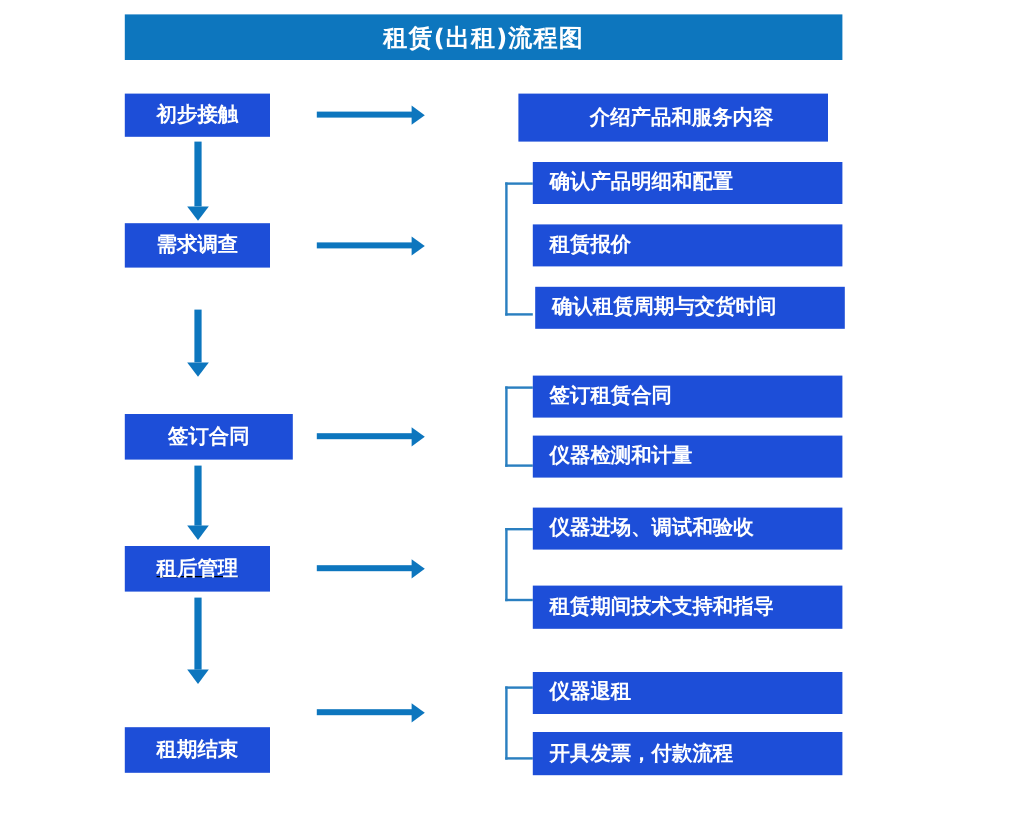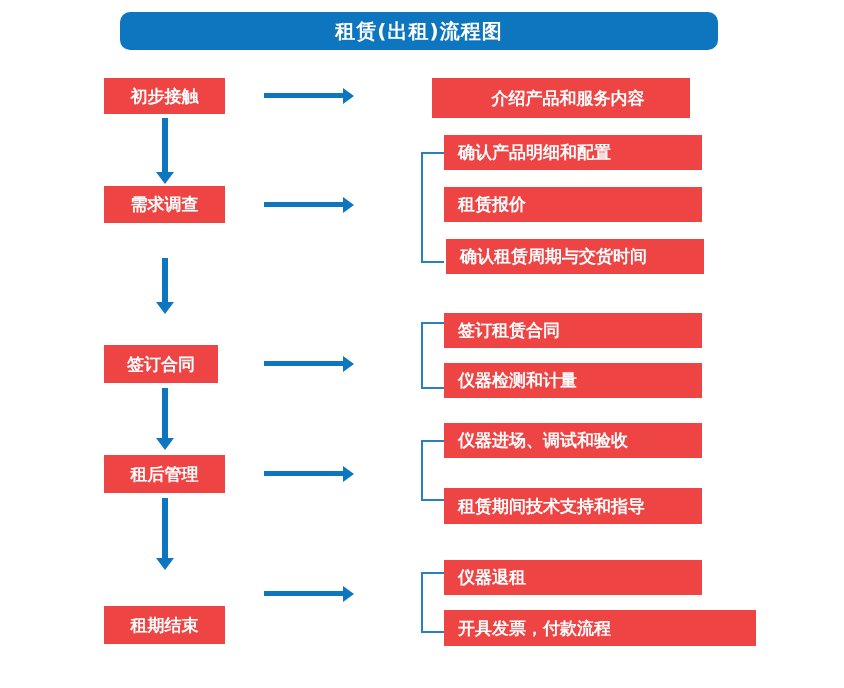--- a/index.html
+++ b/index.html
@@ -14,42 +14,41 @@
     position: relative;
     width: 844px;
     height: 688px;
     background: #ffffff;
     overflow: hidden;
   }
 
   
   .title-bar {
     position: absolute;
-    left: 120px;
+    left: 104px;
     top: 12px;
     width: 598px;
     height: 38px;
     background: #0d76be;
     display: flex;
     align-items: center;
     justify-content: center;
-    border-radius: 10px;
   }
   .title-bar .title-text {
     color: #ffffff;
     font-size: 20px;
     font-weight: bold;
     letter-spacing: 1px;
     white-space: nowrap;
   }
 
   
   .node {
     position: absolute;
-    background: #ef4444;
+    background: #1d4ed8;
     display: flex;
     align-items: center;
     box-sizing: border-box;
   }
   .node .node-text {
     color: #ffffff;
     font-size: 17px;
     font-weight: bold;
     white-space: nowrap;
     line-height: 1;
@@ -127,25 +126,25 @@
   </div>
 
   <div class="node left" style="left:104px; top:78px; width:121px; height:36px;">
     <span class="node-text">初步接触</span>
   </div>
 
   <div class="node left" style="left:104px; top:186px; width:121px; height:37px;">
     <span class="node-text">需求调查</span>
   </div>
 
-  <div class="node left" style="left:104px; top:345px; width:114px; height:38px;">
+  <div class="node left" style="left:104px; top:345px; width:140px; height:38px;">
     <span class="node-text">签订合同</span>
   </div>
 
-  <div class="node left" style="left:104px; top:455px; width:121px; height:38px;">
+  <div class="node left" style="left:104px; top:455px; width:121px; height:38px;text-decoration:underline;">
     <span class="node-text">租后管理</span>
   </div>
 
   <div class="node left" style="left:104px; top:606px; width:121px; height:38px;">
     <span class="node-text">租期结束</span>
   </div>
 
   <div class="v-arrow" style="left:156px; top:118px; height:66px;">
     <div class="shaft" style="height:54px;"></div>
     <div class="head"></div>
@@ -228,17 +227,17 @@
   </div>
 
   <div class="node right" style="left:444px; top:488px; width:258px; height:36px;">
     <span class="node-text">租赁期间技术支持和指导</span>
   </div>
 
   <div class="node right" style="left:444px; top:560px; width:258px; height:35px;">
     <span class="node-text">仪器退租</span>
   </div>
 
-  <div class="node right" style="left:444px; top:610px; width:312px; height:36px;">
+  <div class="node right" style="left:444px; top:610px; width:258px; height:36px;">
     <span class="node-text">开具发票，付款流程</span>
   </div>
 
 </div>
 
 </body></html>

